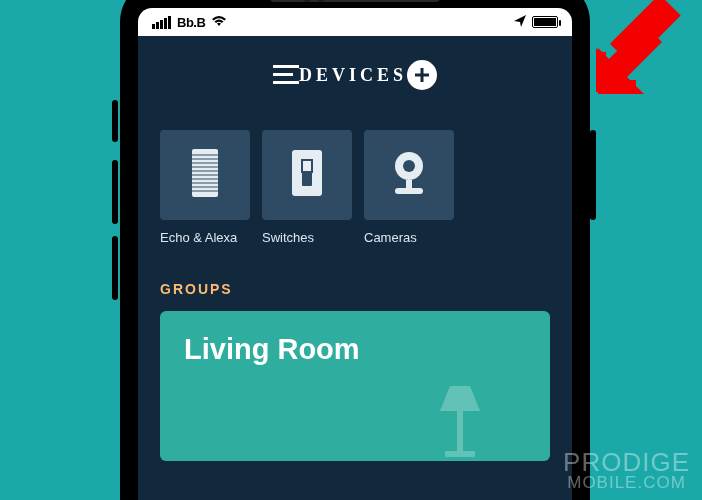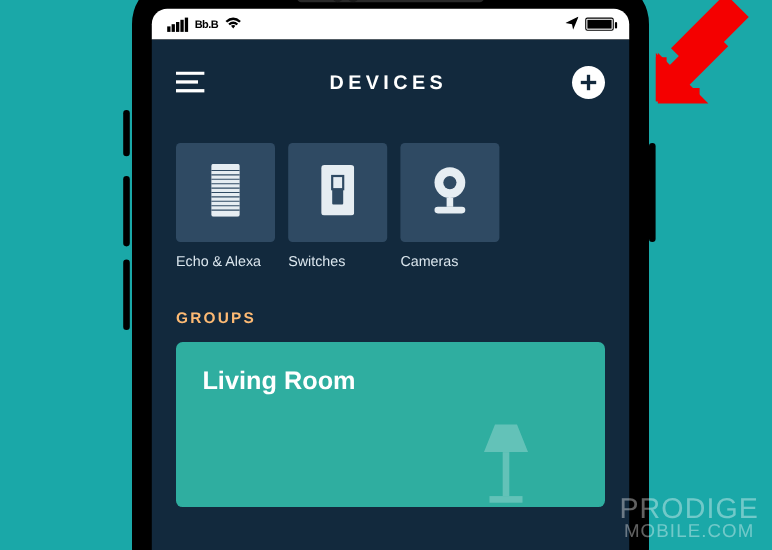--- a/index.html
+++ b/index.html
@@ -52,21 +52,21 @@
   .statusbar {
     position: absolute;
     top: 24px; left: 14px; right: 14px;
     height: 28px;
     background: #fff;
     border-radius: 14px 14px 0 0;
     display: flex;
     align-items: center;
     justify-content: space-between;
     padding: 0 14px;
-    font-size: 10px;
+    font-size: 13px;
     font-weight: 700;
     color: #000;
   }
   .sb-left { display: flex; align-items: center; gap: 2px; }
   .sig { display: flex; align-items: flex-end; gap: 1px; }
   .sig i { display: block; width: 3px; background: #000; }
   .sig i:nth-child(1){height:5px} .sig i:nth-child(2){height:7px}
   .sig i:nth-child(3){height:9px} .sig i:nth-child(4){height:11px}
   .sig i:nth-child(5){height:13px}
   .carrier { margin-left: 4px; letter-spacing: -0.5px; }
@@ -76,22 +76,23 @@
   .battery i { display:block; width: 22px; height: 8px; background:#000; margin:0.5px; }
   .screen {
     position: absolute;
     top: 52px; left: 14px; right: 14px; bottom: 0;
     background: #12293d;
     overflow: hidden;
   }
   .topbar {
     display: flex;
     align-items: center;
-    justify-content: space-between;
+    justify-content: center;
     padding: 24px 22px 20px;
+    font-family: Liberation Serif, serif;
   }
   .menu-icon { width: 26px; height: 20px; cursor: pointer; }
   .title {
     color: #fff;
     font-weight: 700;
     letter-spacing: 4px;
     font-size: 18px;
   }
   .add-btn {
     width: 30px; height: 30px;
@@ -141,21 +142,21 @@
     margin: 0 22px;
     height: 150px;
     background: #2faea0;
     border-radius: 6px;
     padding: 22px 24px;
     position: relative;
     overflow: hidden;
   }
   .group-name {
     color: #fff;
-    font-size: 23px;
+    font-size: 29px;
     font-weight: 700;
   }
   .lamp {
     position: absolute;
     right: 60px; bottom: -10px;
     width: 60px;
     opacity: 0.25;
   }
   .arrow {
     position: absolute;

